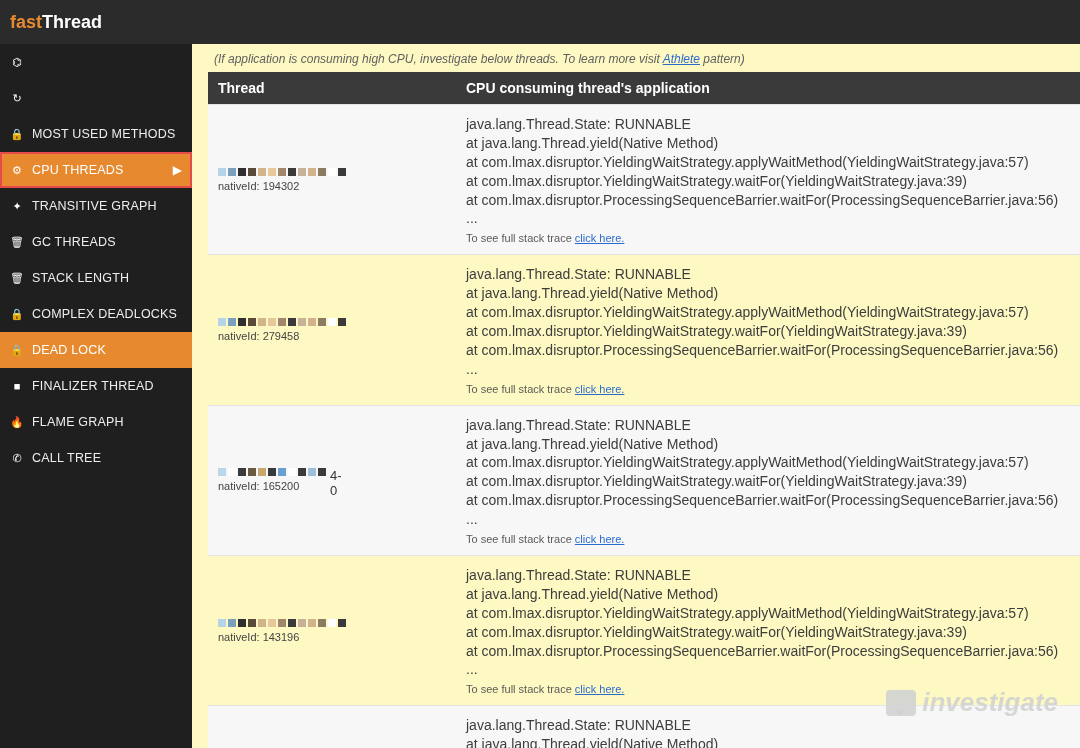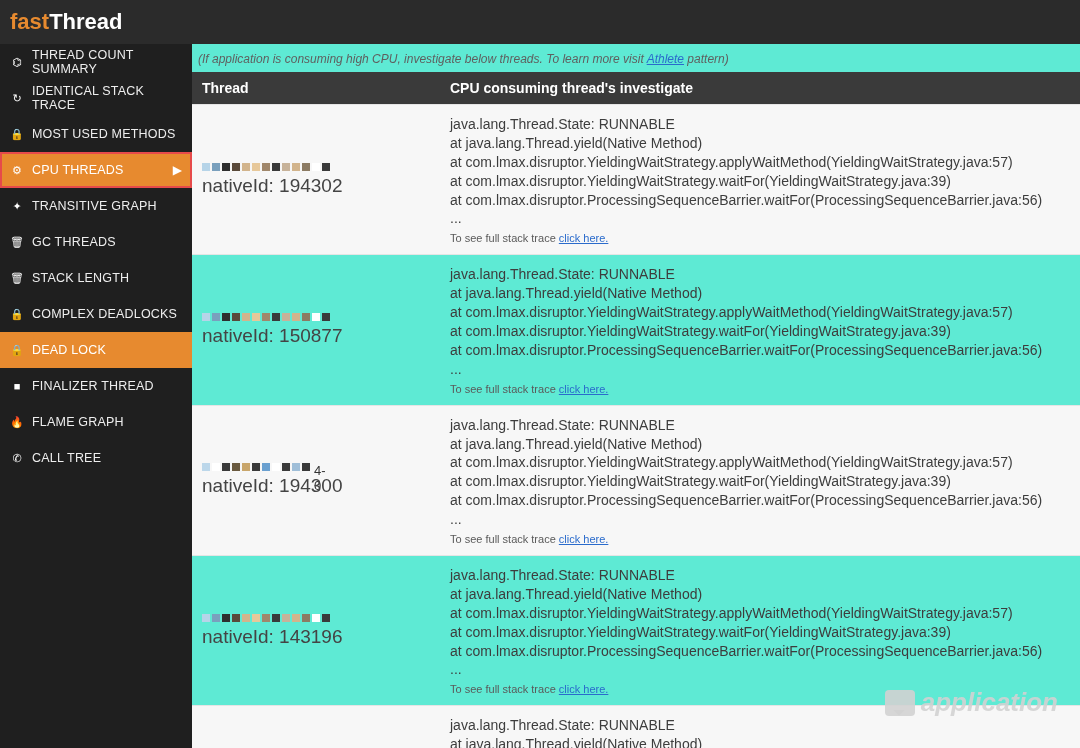--- a/index.html
+++ b/index.html
@@ -1,45 +1,45 @@
 <!DOCTYPE html>
 <html><head>
 <meta charset="utf-8">
 <style>
   * { box-sizing: border-box; margin: 0; padding: 0; }
   html, body { width: 1080px; height: 748px; font-family: "Helvetica Neue", Arial, sans-serif; background: #fff; overflow: hidden; }
 
   .topbar { height: 44px; background: #2b2b2b; display: flex; align-items: center; padding-left: 10px; }
-  .logo { font-size: 22px; font-weight: 700; color: #fff; }
+  .logo { font-size: 18px; font-weight: 700; color: #fff; }
   .logo .fast { color: #e78a2f; }
 
   .main { display: flex; height: calc(748px - 44px); }
 
   .sidebar { width: 192px; background: #1f1f1f; color: #ddd; font-size: 13px; font-weight: 500; }
   .nav-item { display: flex; align-items: center; height: 36px; padding: 0 10px; cursor: pointer; border-bottom: 0; color: #eee; }
   .nav-item .nav-icon { width: 14px; text-align: center; margin-right: 8px; font-size: 11px; color: #fff; }
   .nav-item .nav-label { flex: 1; text-transform: uppercase; letter-spacing: 0.2px; font-size: 12.5px; }
   .nav-item.active { background: #e78a2f; color: #fff; }
   .nav-item.active.highlighted { outline: 2px solid #e64a4a; outline-offset: -2px; position: relative; }
   .nav-item .caret { font-size: 12px; color: #fff; }
 
-  .content { flex: 1; overflow: auto; background: #5eead4; }
+  .content { flex: 1; overflow: auto; background: #fef9c3; padding-left: 16px; }
   .note { font-size: 12px; font-style: italic; color: #5f5f5f; padding: 8px 0 6px 6px; }
   .note a { color: #2a6bcc; text-decoration: underline; }
 
   table { width: 100%; border-collapse: collapse; table-layout: fixed; }
   col.c-thread { width: 248px; }
   thead th { background: #3a3a3a; color: #fff; text-align: left; font-size: 14px; font-weight: 600; padding: 8px 10px; }
   tbody tr { border-top: 1px solid #e5e5e5; }
   tbody tr:nth-child(odd) { background: #f7f7f7; }
   tbody td { vertical-align: middle; padding: 10px 10px; font-size: 13.5px; color: #3d3d3d; }
   td.thread-cell { vertical-align: middle; }
   .pixelated { display:flex; gap:2px; margin-bottom:4px; flex-wrap:wrap; }
   .pixelated span { width:8px; height:8px; display:inline-block; }
-  .nativeid { font-size: 19px; color: #444; }
+  .nativeid { font-size: 11px; color: #444; }
   .thread-extra { font-size: 13px; color: #333; margin-left: 2px; }
 
   .stack-lines { line-height: 1.35; color: #3d3d3d; font-size: 14px; }
   .stack-footer { font-size: 11px; color: #5a5a5a; margin-top: 4px; }
   .stack-footer a { color: #2a6bcc; }
 
   .watermark { position: fixed; right: 22px; bottom: 30px; font-size: 26px; font-weight: 700; color: rgba(210,210,210,0.9); font-style: italic; pointer-events:none; display:flex; align-items:center; gap:6px; }
   .watermark .wm-icon { width: 30px; height: 26px; border-radius: 4px; background: rgba(210,210,210,0.9); position: relative; }
   .watermark .wm-icon::after { content:""; position:absolute; bottom:-6px; left:8px; border:6px solid transparent; border-top-color: rgba(210,210,210,0.9); }
 </style>
@@ -49,25 +49,23 @@
 <div class="topbar">
   <div class="logo">
     <span class="fast">fast</span><span>Thread</span>
   </div>
 </div>
 
 <div class="main">
   <nav class="sidebar" id="sidebar">
       <div class="nav-item">
         <span class="nav-icon">⌬</span>
-        <span class="nav-label">THREAD COUNT SUMMARY</span>
       </div>
       <div class="nav-item">
         <span class="nav-icon">↻</span>
-        <span class="nav-label">IDENTICAL STACK TRACE</span>
       </div>
       <div class="nav-item">
         <span class="nav-icon">🔒</span>
         <span class="nav-label">MOST USED METHODS</span>
       </div>
       <div class="nav-item active highlighted">
         <span class="nav-icon">⚙</span>
         <span class="nav-label">CPU THREADS</span>
         <span class="caret">▶</span>
       </div>
@@ -111,21 +109,21 @@
     </div>
 
     <table>
       <colgroup>
           <col class="c-thread">
           <col>
         </colgroup>
       <thead>
         <tr>
           <th>Thread</th>
-          <th>CPU consuming thread's investigate</th>
+          <th>CPU consuming thread's application</th>
         </tr>
       </thead>
       <tbody id="tbody">
           <tr>
             <td class="thread-cell">
               <div class="pixelated">
                 <span style="background: rgb(182, 212, 232);"></span>
                 <span style="background: rgb(122, 160, 189);"></span>
                 <span style="background: rgb(47, 47, 47);"></span>
                 <span style="background: rgb(90, 74, 58);"></span>
@@ -163,21 +161,21 @@
                 <span style="background: rgb(210, 180, 140);"></span>
                 <span style="background: rgb(231, 200, 154);"></span>
                 <span style="background: rgb(160, 135, 107);"></span>
                 <span style="background: rgb(58, 58, 58);"></span>
                 <span style="background: rgb(199, 178, 153);"></span>
                 <span style="background: rgb(210, 180, 140);"></span>
                 <span style="background: rgb(140, 123, 99);"></span>
                 <span style="background: rgb(255, 255, 255);"></span>
                 <span style="background: rgb(58, 58, 58);"></span>
               </div>
-              <div class="nativeid">nativeId: 150877</div>
+              <div class="nativeid">nativeId: 279458</div>
             </td>
             <td>
               <div class="stack-lines">
                 <div>java.lang.Thread.State: RUNNABLE</div>
                 <div>at java.lang.Thread.yield(Native Method)</div>
                 <div>at com.lmax.disruptor.YieldingWaitStrategy.applyWaitMethod(YieldingWaitStrategy.java:57)</div>
                 <div>at com.lmax.disruptor.YieldingWaitStrategy.waitFor(YieldingWaitStrategy.java:39)</div>
                 <div>at com.lmax.disruptor.ProcessingSequenceBarrier.waitFor(ProcessingSequenceBarrier.java:56)</div>
                 <div>...</div>
               </div>
@@ -193,21 +191,21 @@
                 <span style="background: rgb(106, 90, 63);"></span>
                 <span style="background: rgb(201, 166, 107);"></span>
                 <span style="background: rgb(58, 58, 58);"></span>
                 <span style="background: rgb(106, 160, 208);"></span>
                 <span style="background: rgb(255, 255, 255);"></span>
                 <span style="background: rgb(58, 58, 58);"></span>
                 <span style="background: rgb(159, 190, 216);"></span>
                 <span style="background: rgb(58, 58, 58);"></span>
                 <span class="thread-extra">4-0</span>
               </div>
-              <div class="nativeid">nativeId: 194300</div>
+              <div class="nativeid">nativeId: 165200</div>
             </td>
             <td>
               <div class="stack-lines">
                 <div>java.lang.Thread.State: RUNNABLE</div>
                 <div>at java.lang.Thread.yield(Native Method)</div>
                 <div>at com.lmax.disruptor.YieldingWaitStrategy.applyWaitMethod(YieldingWaitStrategy.java:57)</div>
                 <div>at com.lmax.disruptor.YieldingWaitStrategy.waitFor(YieldingWaitStrategy.java:39)</div>
                 <div>at com.lmax.disruptor.ProcessingSequenceBarrier.waitFor(ProcessingSequenceBarrier.java:56)</div>
                 <div>...</div>
               </div>
@@ -255,14 +253,14 @@
             </td>
           </tr>
         </tbody>
     </table>
 
   </div>
 </div>
 
 <div class="watermark">
   <span class="wm-icon"></span>
-  <span>application</span>
+  <span>investigate</span>
 </div>
 
 </body></html>

